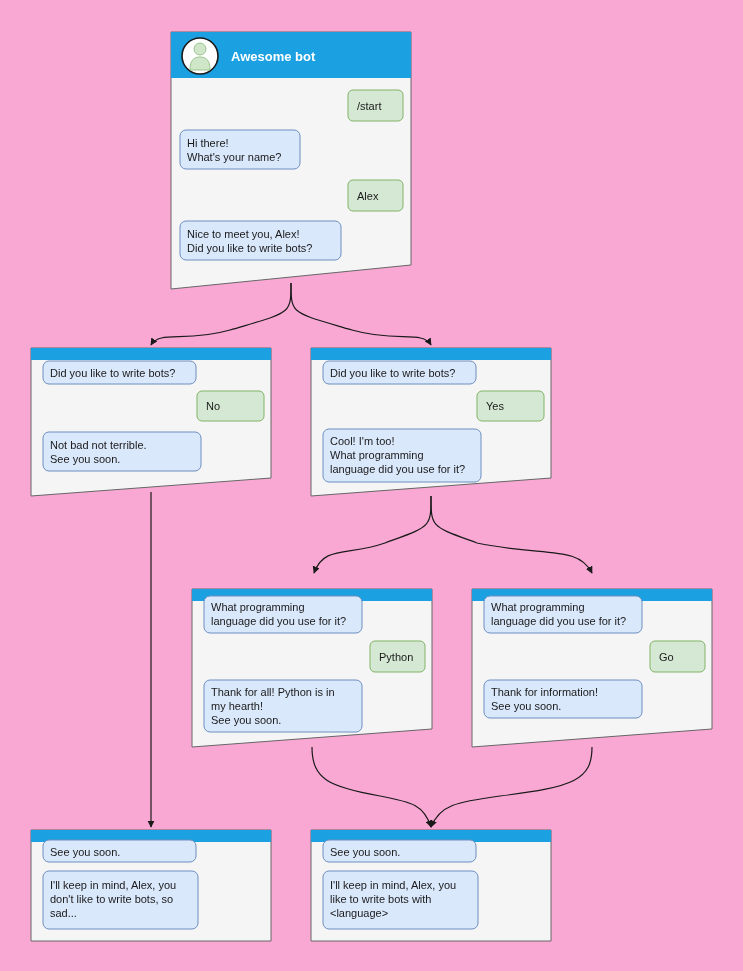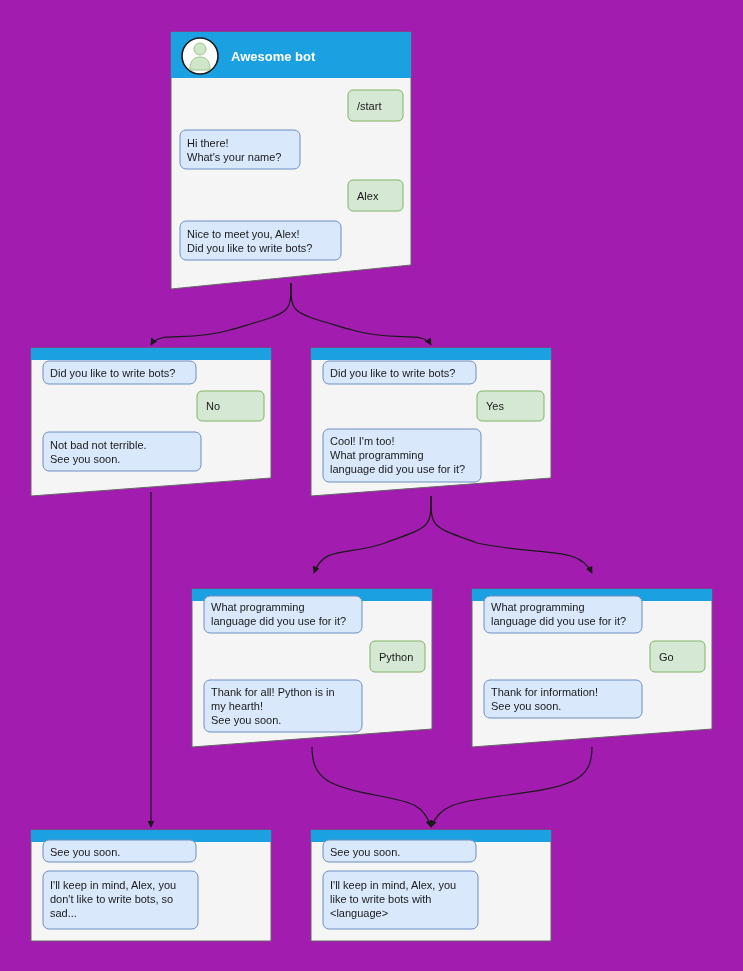--- a/index.html
+++ b/index.html
@@ -11,21 +11,21 @@
   body {
     width: 743px;
     height: 971px;
     font-family: "Liberation Sans", sans-serif;
     overflow: hidden;
   }
   #diagram-root {
     position: relative;
     width: 743px;
     height: 971px;
-    background: #a21caf;
+    background: #f9a8d4;
   }
   svg.layer {
     position: absolute;
     left: 0;
     top: 0;
     width: 743px;
     height: 971px;
   }
   .node-body {
     fill: #f5f5f5;

